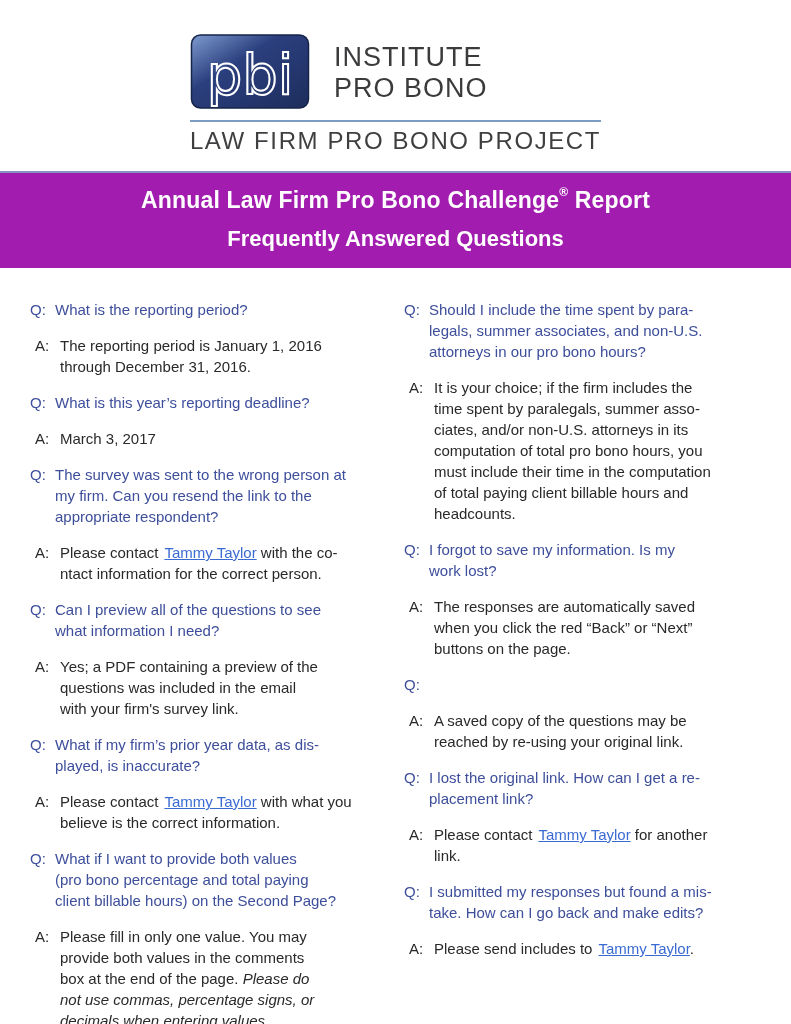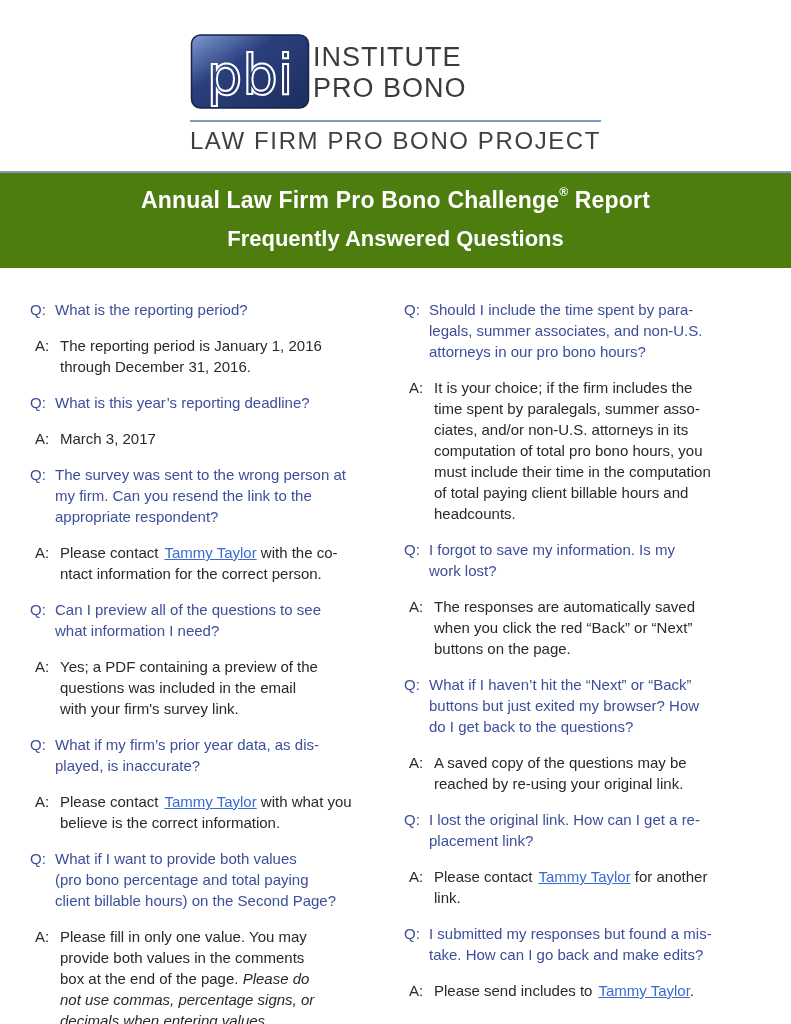--- a/index.html
+++ b/index.html
@@ -15,21 +15,21 @@
   .logo-wrap {
     padding-top: 32px;
     display: flex;
     flex-direction: column;
     align-items: center;
   }
   .logo-inner { display: inline-flex; flex-direction: column; }
   .logo-row {
     display: flex;
     align-items: center;
-    gap: 3px;
+    gap: 24px;
   }
   .org-name {
     font-size: 27px;
     line-height: 31px;
     color: #3b3b3d;
     letter-spacing: 1px;
     font-weight: 400;
   }
   .logo-rule {
     height: 2px;
@@ -41,21 +41,21 @@
     font-size: 24px;
     letter-spacing: 1.6px;
     color: #3f3f41;
     margin-top: 5px;
     white-space: nowrap;
   }
 
   
   .banner {
     margin-top: 16px;
-    background: #4d7c0f;
+    background: #a21caf;
     border-top: 2px solid #8a94c4;
     color: #ffffff;
     text-align: center;
     padding: 14px 0 16px 0;
   }
   .banner-line1 { font-size: 23px; font-weight: bold; letter-spacing: 0.2px; }
   .banner-line1 .reg {
     font-size: 12px;
     vertical-align: top;
     position: relative;
@@ -216,23 +216,20 @@
 work lost?</span></div>
       </div>
       <div class="faq-item answer">
         <span class="prefix">A:</span>
         <div class="text"><span class="normal">The responses are automatically saved
 when you click the red “Back” or “Next”
 buttons on the page.</span></div>
       </div>
       <div class="faq-item question">
         <span class="prefix">Q:</span>
-        <div class="text"><span class="normal">What if I haven’t hit the “Next” or “Back”
-buttons but just exited my browser? How
-do I get back to the questions?</span></div>
       </div>
       <div class="faq-item answer">
         <span class="prefix">A:</span>
         <div class="text"><span class="normal">A saved copy of the questions may be
 reached by re-using your original link.</span></div>
       </div>
       <div class="faq-item question">
         <span class="prefix">Q:</span>
         <div class="text"><span class="normal">I lost the original link. How can I get a re-
 placement link?</span></div>

